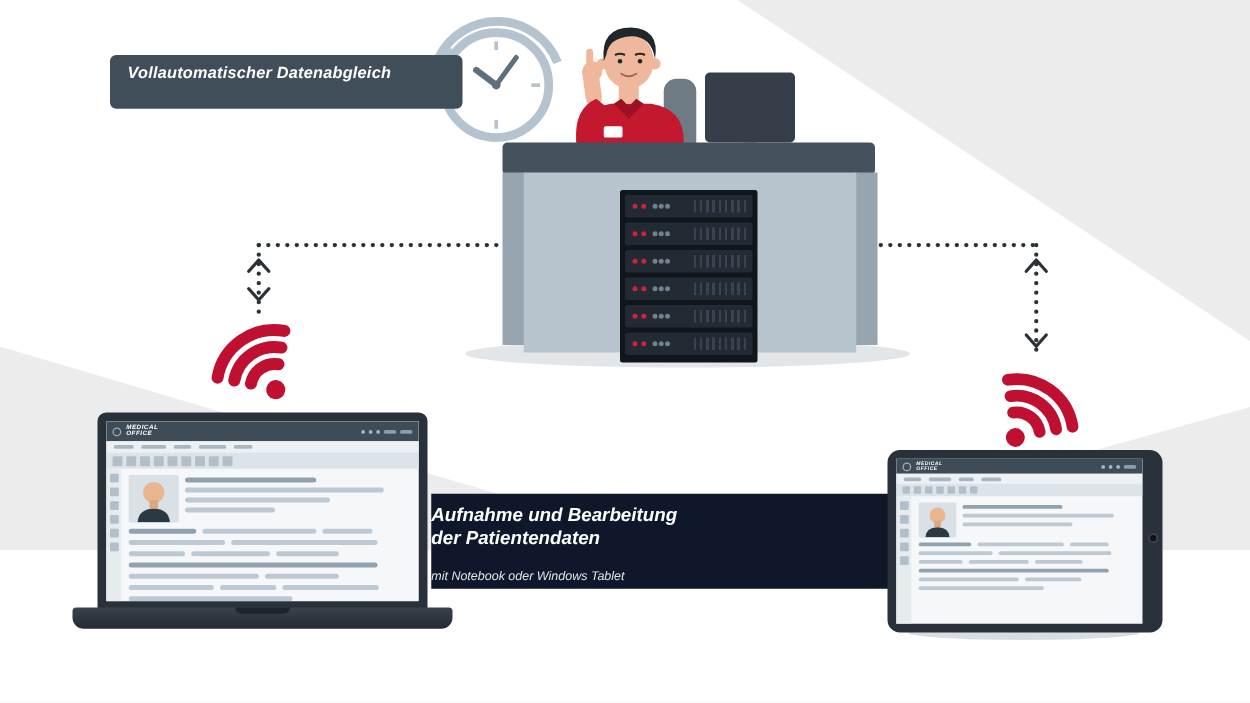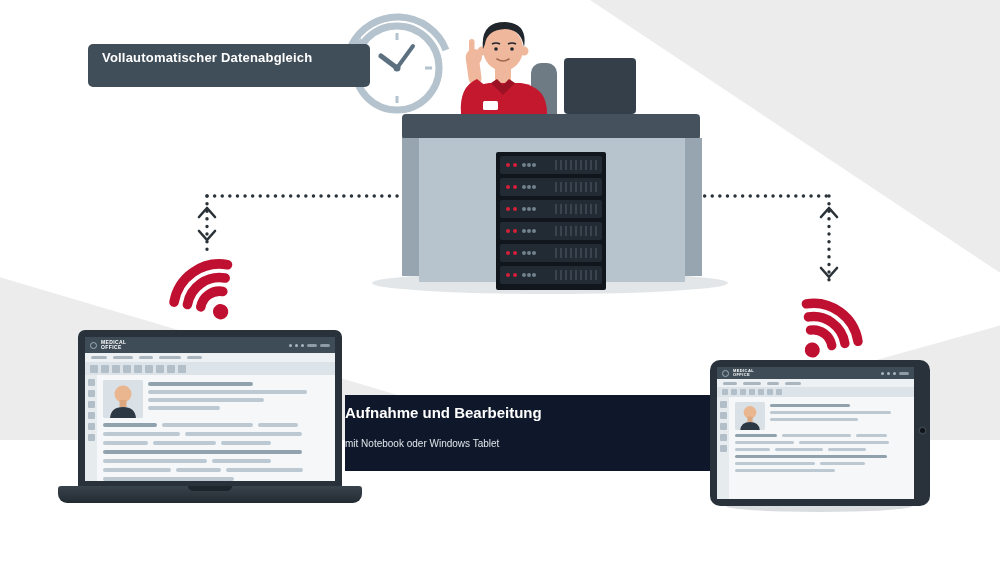--- a/index.html
+++ b/index.html
@@ -1,18 +1,18 @@
 <!DOCTYPE html>
 <html><head>
 <meta charset="utf-8">
 <style>
   * { margin:0; padding:0; box-sizing:border-box; }
   html,body { width:1000px; height:562px; }
   body { position:relative; overflow:hidden; background:#ffffff; font-family:"Liberation Sans", sans-serif; }
-  .stage { position:absolute; inset:0; width:1000px; height:440px; }
+  .stage { position:absolute; inset:0; width:1000px; height:440px;font-style:italic; }
 
   
   .bg-shape { position:absolute; inset:0; background:#ececec; z-index:0; }
   .bg-tr { clip-path: polygon(59% 0, 100% 0, 100% 62%); }
   .bg-bl { clip-path: polygon(0 63%, 0 100%, 55% 100%); }
   .bg-br { clip-path: polygon(100% 74%, 100% 100%, 59% 100%); }
 
   
   .connectors { position:absolute; inset:0; z-index:1; pointer-events:none; }
   .dotted { stroke:#2a3238; stroke-width:3.4; stroke-dasharray:0.1 7.5; stroke-linecap:round; }
@@ -222,20 +222,21 @@
     <svg viewBox="0 0 100 92">
       <path class="wf" d="M16 40 A48 48 0 0 1 84 40"></path>
       <path class="wf" d="M26 50 A34 34 0 0 1 74 50"></path>
       <path class="wf" d="M36 60 A20 20 0 0 1 64 60"></path>
       <circle cx="50" cy="76" r="8" fill="#c01031"></circle>
     </svg>
   </div>
 
   <div class="banner-center">
     <div class="t">Aufnahme und Bearbeitung</div>
+    <div class="t">der Patientendaten</div>
     <div class="s">mit Notebook oder Windows Tablet</div>
   </div>
 
   <div class="laptop">
     <div class="laptop-screen">
       <div class="app-ui">
         <div class="ui-titlebar">
           <span class="ui-gear"></span>
           <span class="ui-logo">
               <span>MEDICAL</span>

